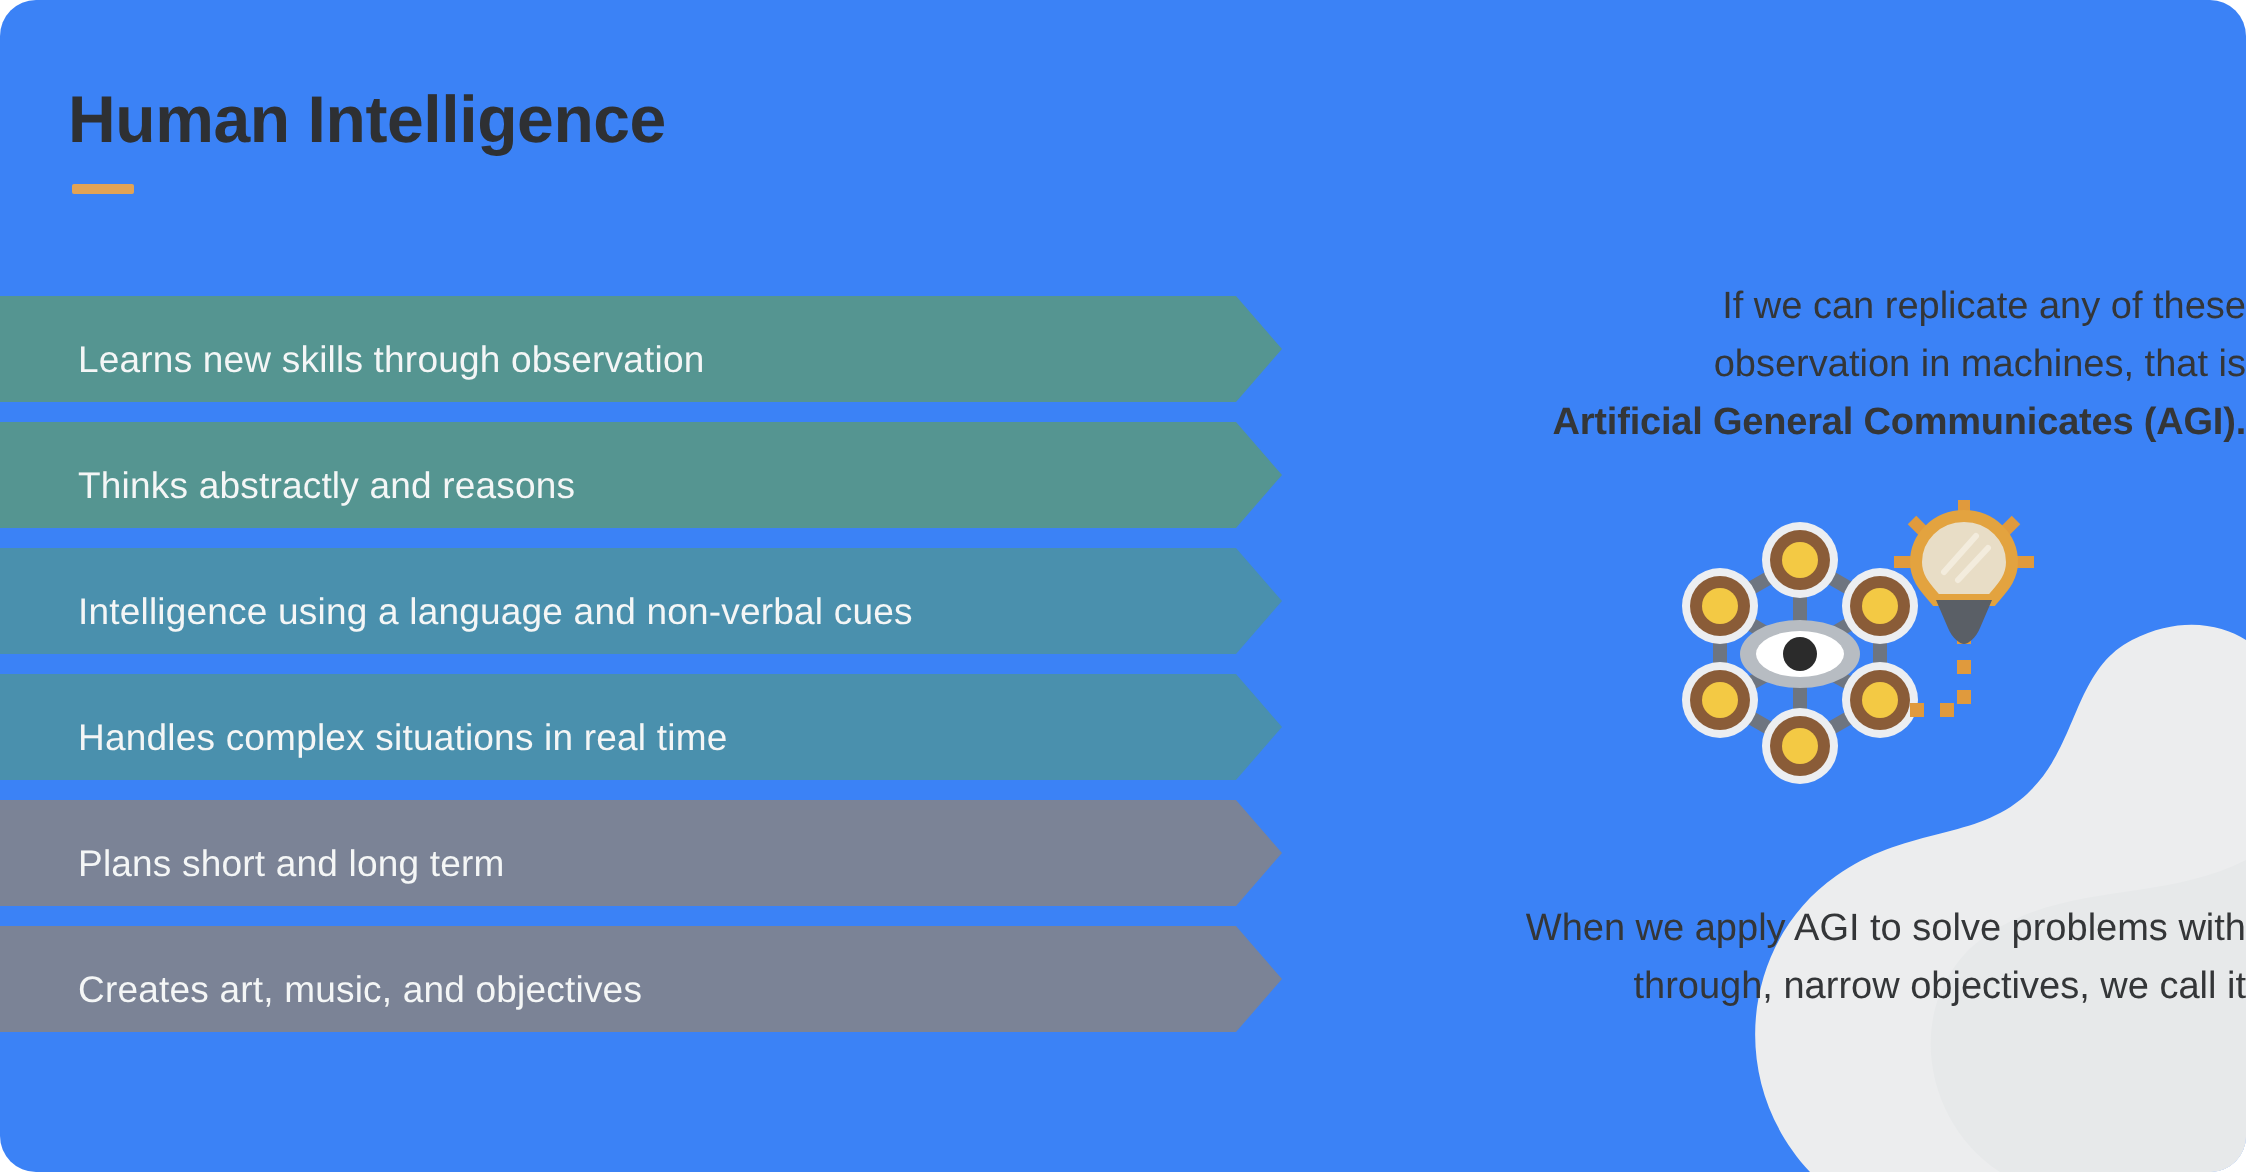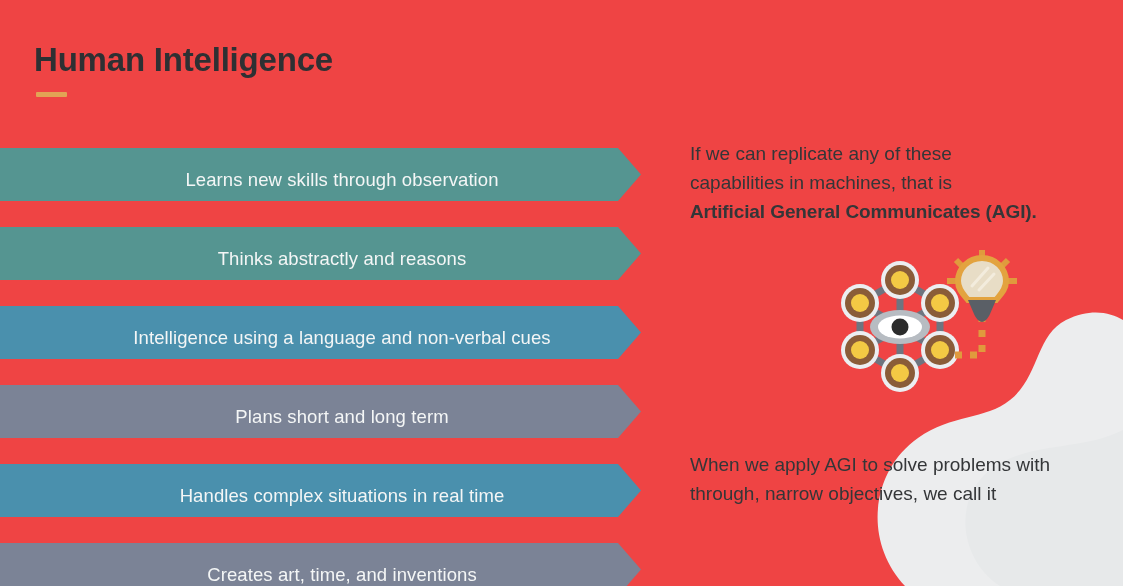--- a/index.html
+++ b/index.html
@@ -56,24 +56,23 @@
   .bars {
     position: absolute;
     left: 0;
     top: 148px;
     width: 645px;
     z-index: 2;
   }
   .bar {
     position: relative;
     height: 63px;
-    margin-bottom: 16px;
+    margin-bottom: 0;
     display: flex;
     align-items: center;
-    justify-content: center;
   }
   .bar-shape {
     position: absolute;
     left: 0;
     top: 0;
     width: 641px;
     height: 53px;
     -webkit-clip-path: polygon(0 0, 618px 0, 641px 50%, 618px 100%, 0 100%);
     clip-path: polygon(0 0, 618px 0, 641px 50%, 618px 100%, 0 100%);
   }
@@ -83,21 +82,21 @@
     padding-left: 39px;
     font-size: 18.5px;
     color: #f4f6f6;
     letter-spacing: 0.1px;
     white-space: nowrap;
   }
 
   
   .note {
     position: absolute;
-    text-align: left;
+    text-align: right;
     color: #343638;
     font-size: 19px;
     line-height: 29px;
     z-index: 3;
   }
   .note-top {
     left: 690px;
     top: 139px;
     width: 433px;
   }
@@ -118,21 +117,21 @@
     left: 800px;
     top: 248px;
     width: 232px;
     height: 184px;
     z-index: 3;
   }
 </style>
 </head>
 <body>
 
-<div id="slide" style="background: #ef4444;">
+<div id="slide" style="background: #3b82f6; border-radius: 18px;">
 
   <svg class="blob-layer" viewBox="0 0 1123 586" preserveAspectRatio="none" aria-hidden="true">
     <path d="M905 586 C 862 540, 872 470, 918 438 C 952 414, 985 420, 1010 400
              C 1040 376, 1035 336, 1066 320 C 1090 308, 1110 312, 1123 320
              L 1123 586 Z" fill="#ecedee"></path>
     <path d="M1000 586 C 960 560, 952 500, 990 470 C 1030 440, 1080 452, 1123 430
              L 1123 586 Z" fill="#e7e9ea"></path>
   </svg>
 
   <div class="title">Human Intelligence</div>
@@ -149,39 +148,39 @@
       <div class="bar-shape" style="background: rgb(85, 149, 145);"></div>
       <div class="bar-label">Thinks abstractly and reasons</div>
     </div>
 
     <div class="bar">
       <div class="bar-shape" style="background: rgb(74, 144, 173);"></div>
       <div class="bar-label">Intelligence using a language and non-verbal cues</div>
     </div>
 
     <div class="bar">
+      <div class="bar-shape" style="background: rgb(74, 144, 173);"></div>
+      <div class="bar-label">Handles complex situations in real time</div>
+    </div>
+
+    <div class="bar">
       <div class="bar-shape" style="background: rgb(123, 131, 150);"></div>
       <div class="bar-label">Plans short and long term</div>
     </div>
 
     <div class="bar">
-      <div class="bar-shape" style="background: rgb(74, 144, 173);"></div>
-      <div class="bar-label">Handles complex situations in real time</div>
-    </div>
-
-    <div class="bar">
       <div class="bar-shape" style="background: rgb(123, 131, 150);"></div>
-      <div class="bar-label">Creates art, time, and inventions</div>
+      <div class="bar-label">Creates art, music, and objectives</div>
     </div>
 
   </div>
 
   <div class="note note-top">
     <span>If we can replicate any of these</span><br>
-    <span>capabilities in machines, that is</span>
+    <span>observation in machines, that is</span>
     <span class="strong">Artificial General Communicates (AGI).</span>
   </div>
 
   <svg class="illustration" viewBox="0 0 232 184" aria-hidden="true">
 
     <g stroke="#6e7580" stroke-width="7" stroke-linecap="round">
 
       <line x1="60" y1="55" x2="100" y2="32"></line>
       <line x1="100" y1="32" x2="140" y2="55"></line>
       <line x1="140" y1="55" x2="140" y2="102"></line>

